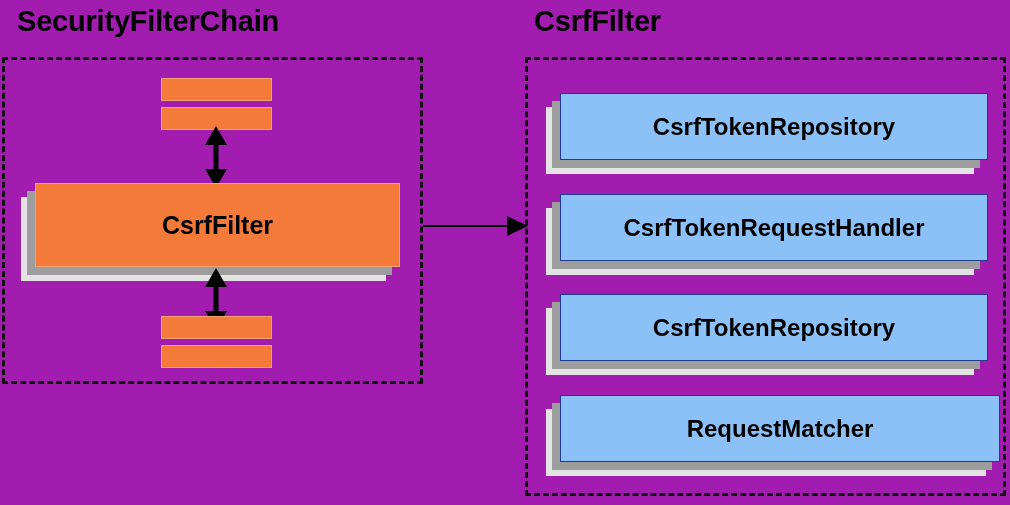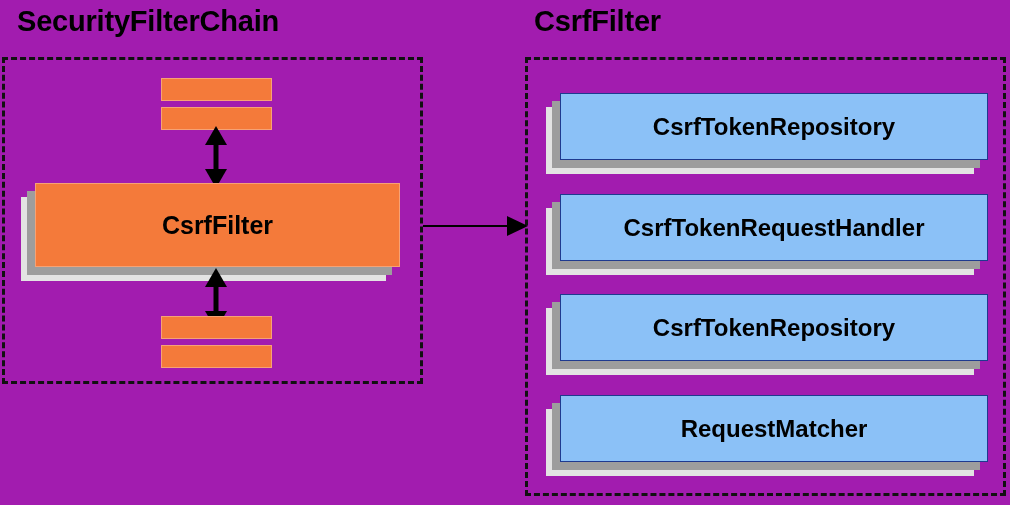--- a/index.html
+++ b/index.html
@@ -158,19 +158,19 @@
     <div class="shadow-near"></div>
     <div class="face">CsrfTokenRequestHandler</div>
   </div>
 
   <div class="card blue" style="left:560px; top:294px; width:428px; height:67px;">
     <div class="shadow-far"></div>
     <div class="shadow-near"></div>
     <div class="face">CsrfTokenRepository</div>
   </div>
 
-  <div class="card blue" style="left:560px; top:395px; width:428px; height:67px;">
+  <div class="card blue" style="left:560px; top:395px; width:428px; height:67px;padding-left:12px;">
     <div class="shadow-far"></div>
     <div class="shadow-near"></div>
     <div class="face">RequestMatcher</div>
   </div>
 
 </div>
 
 </body></html>

